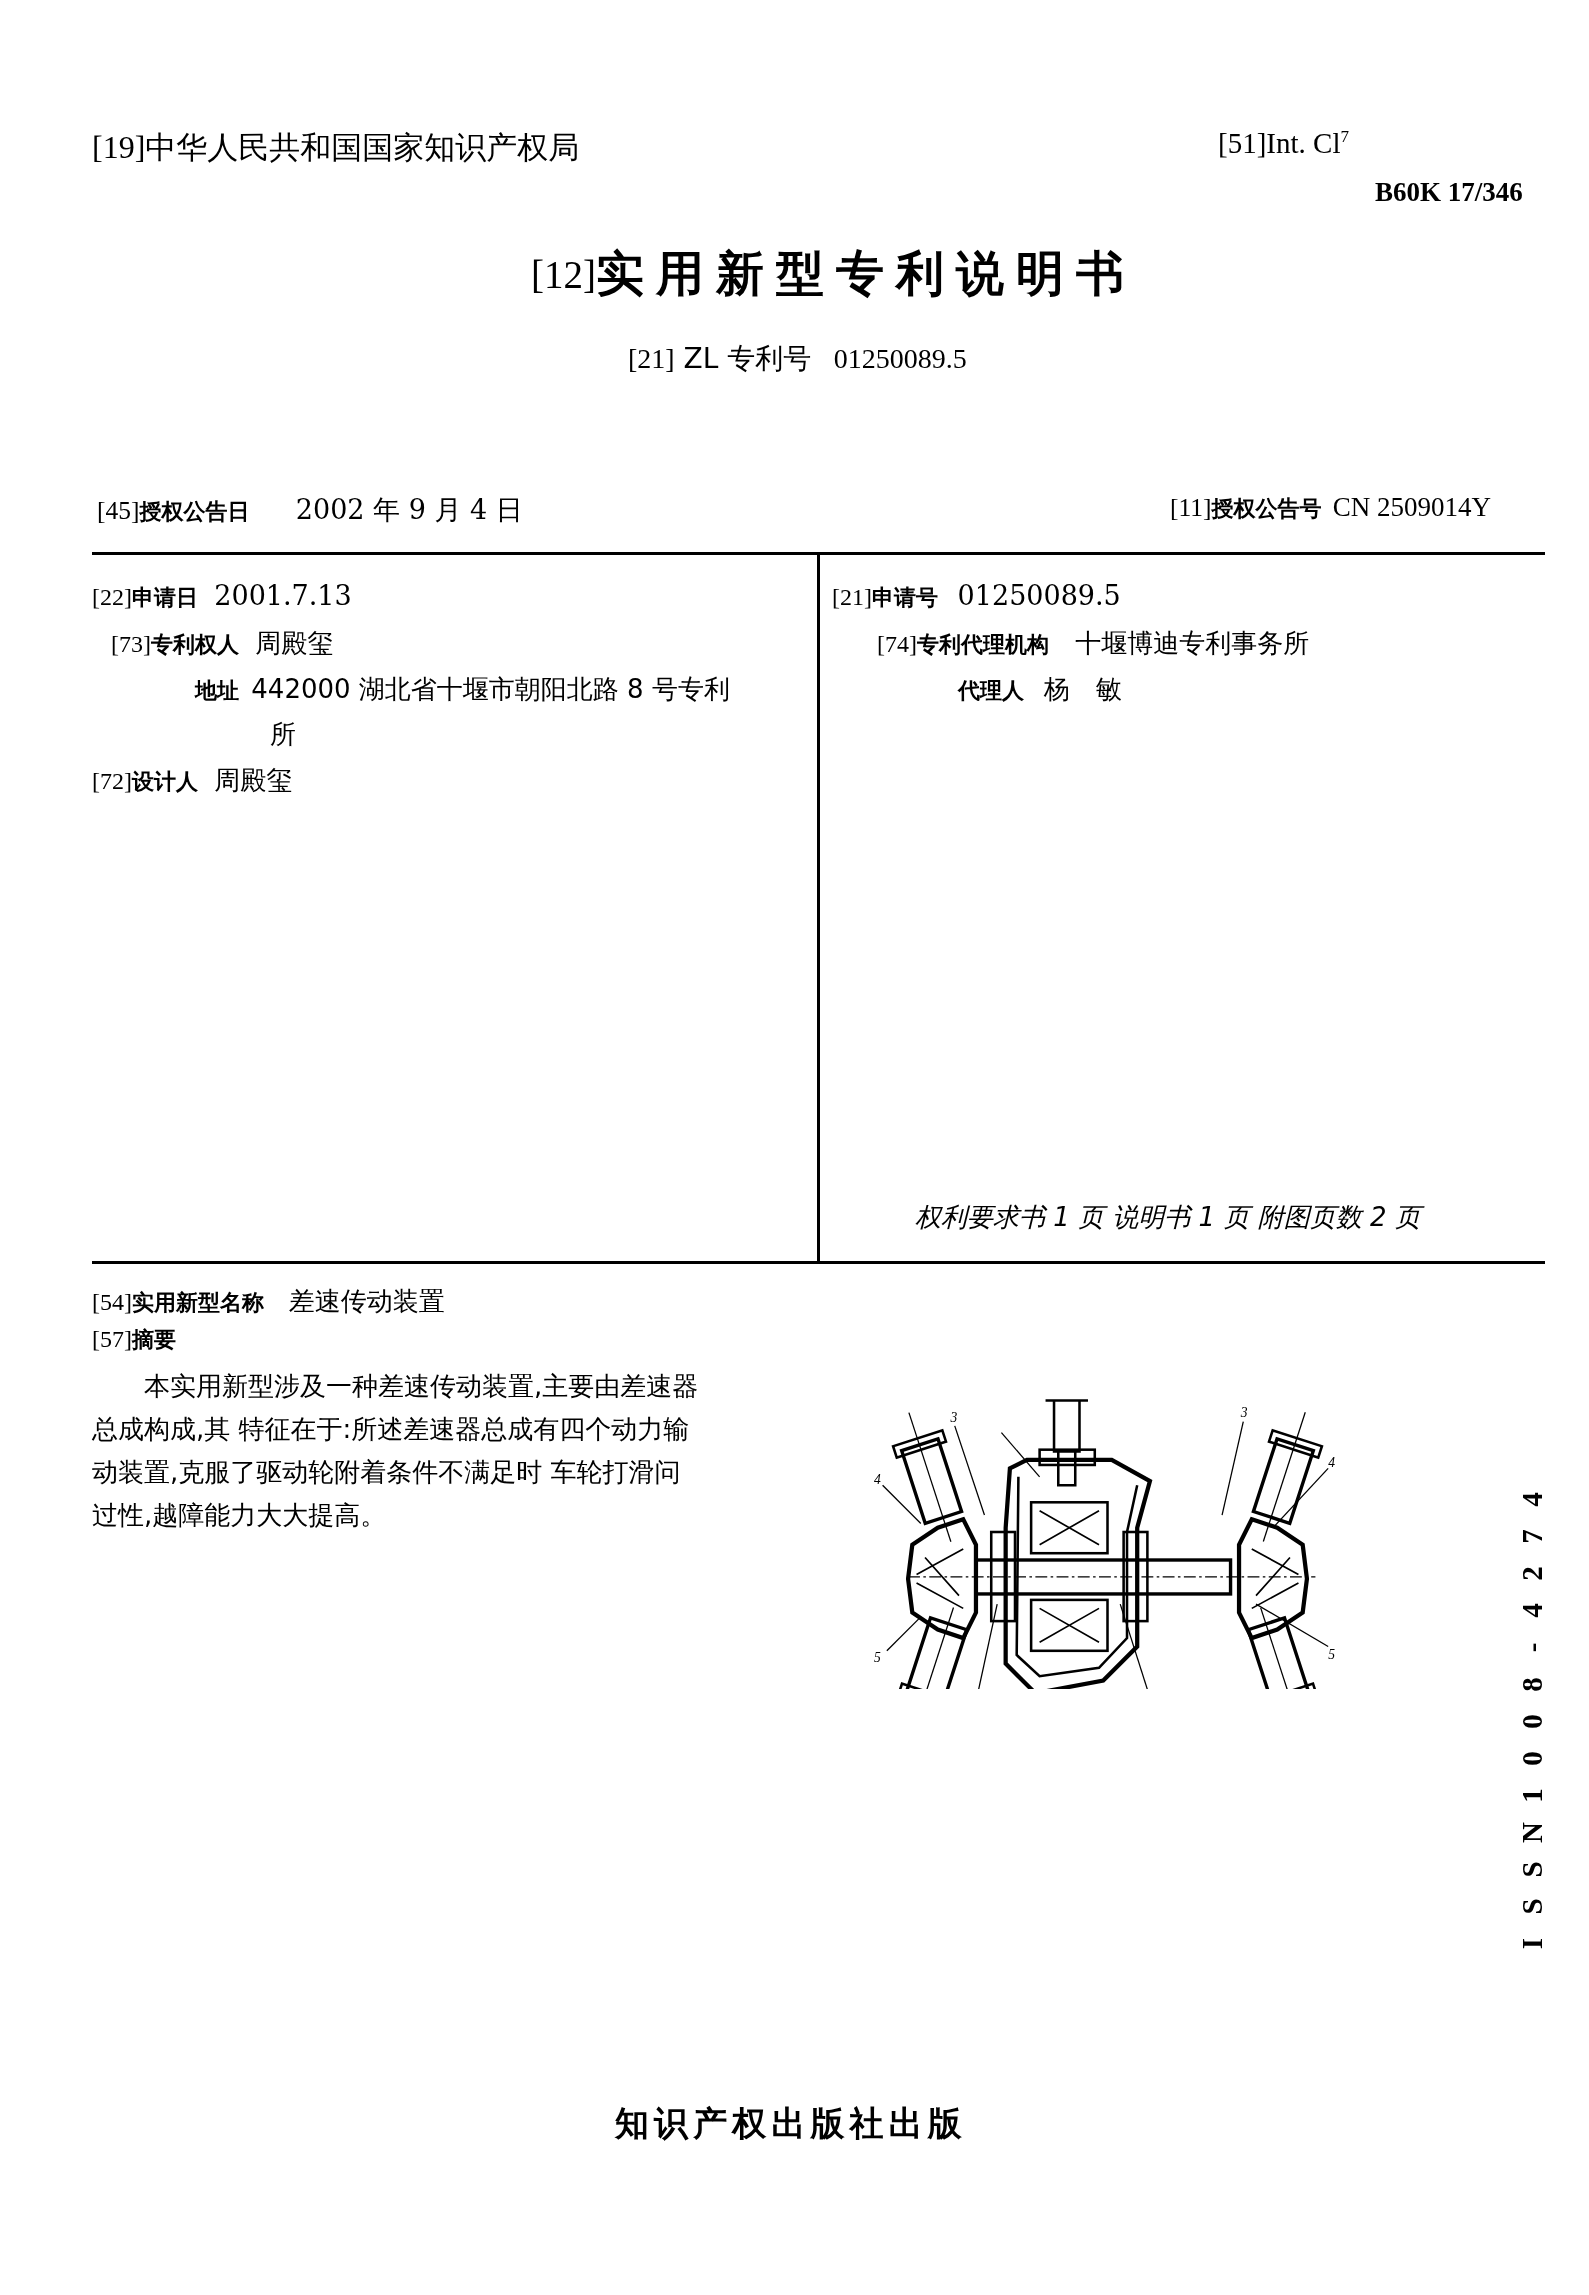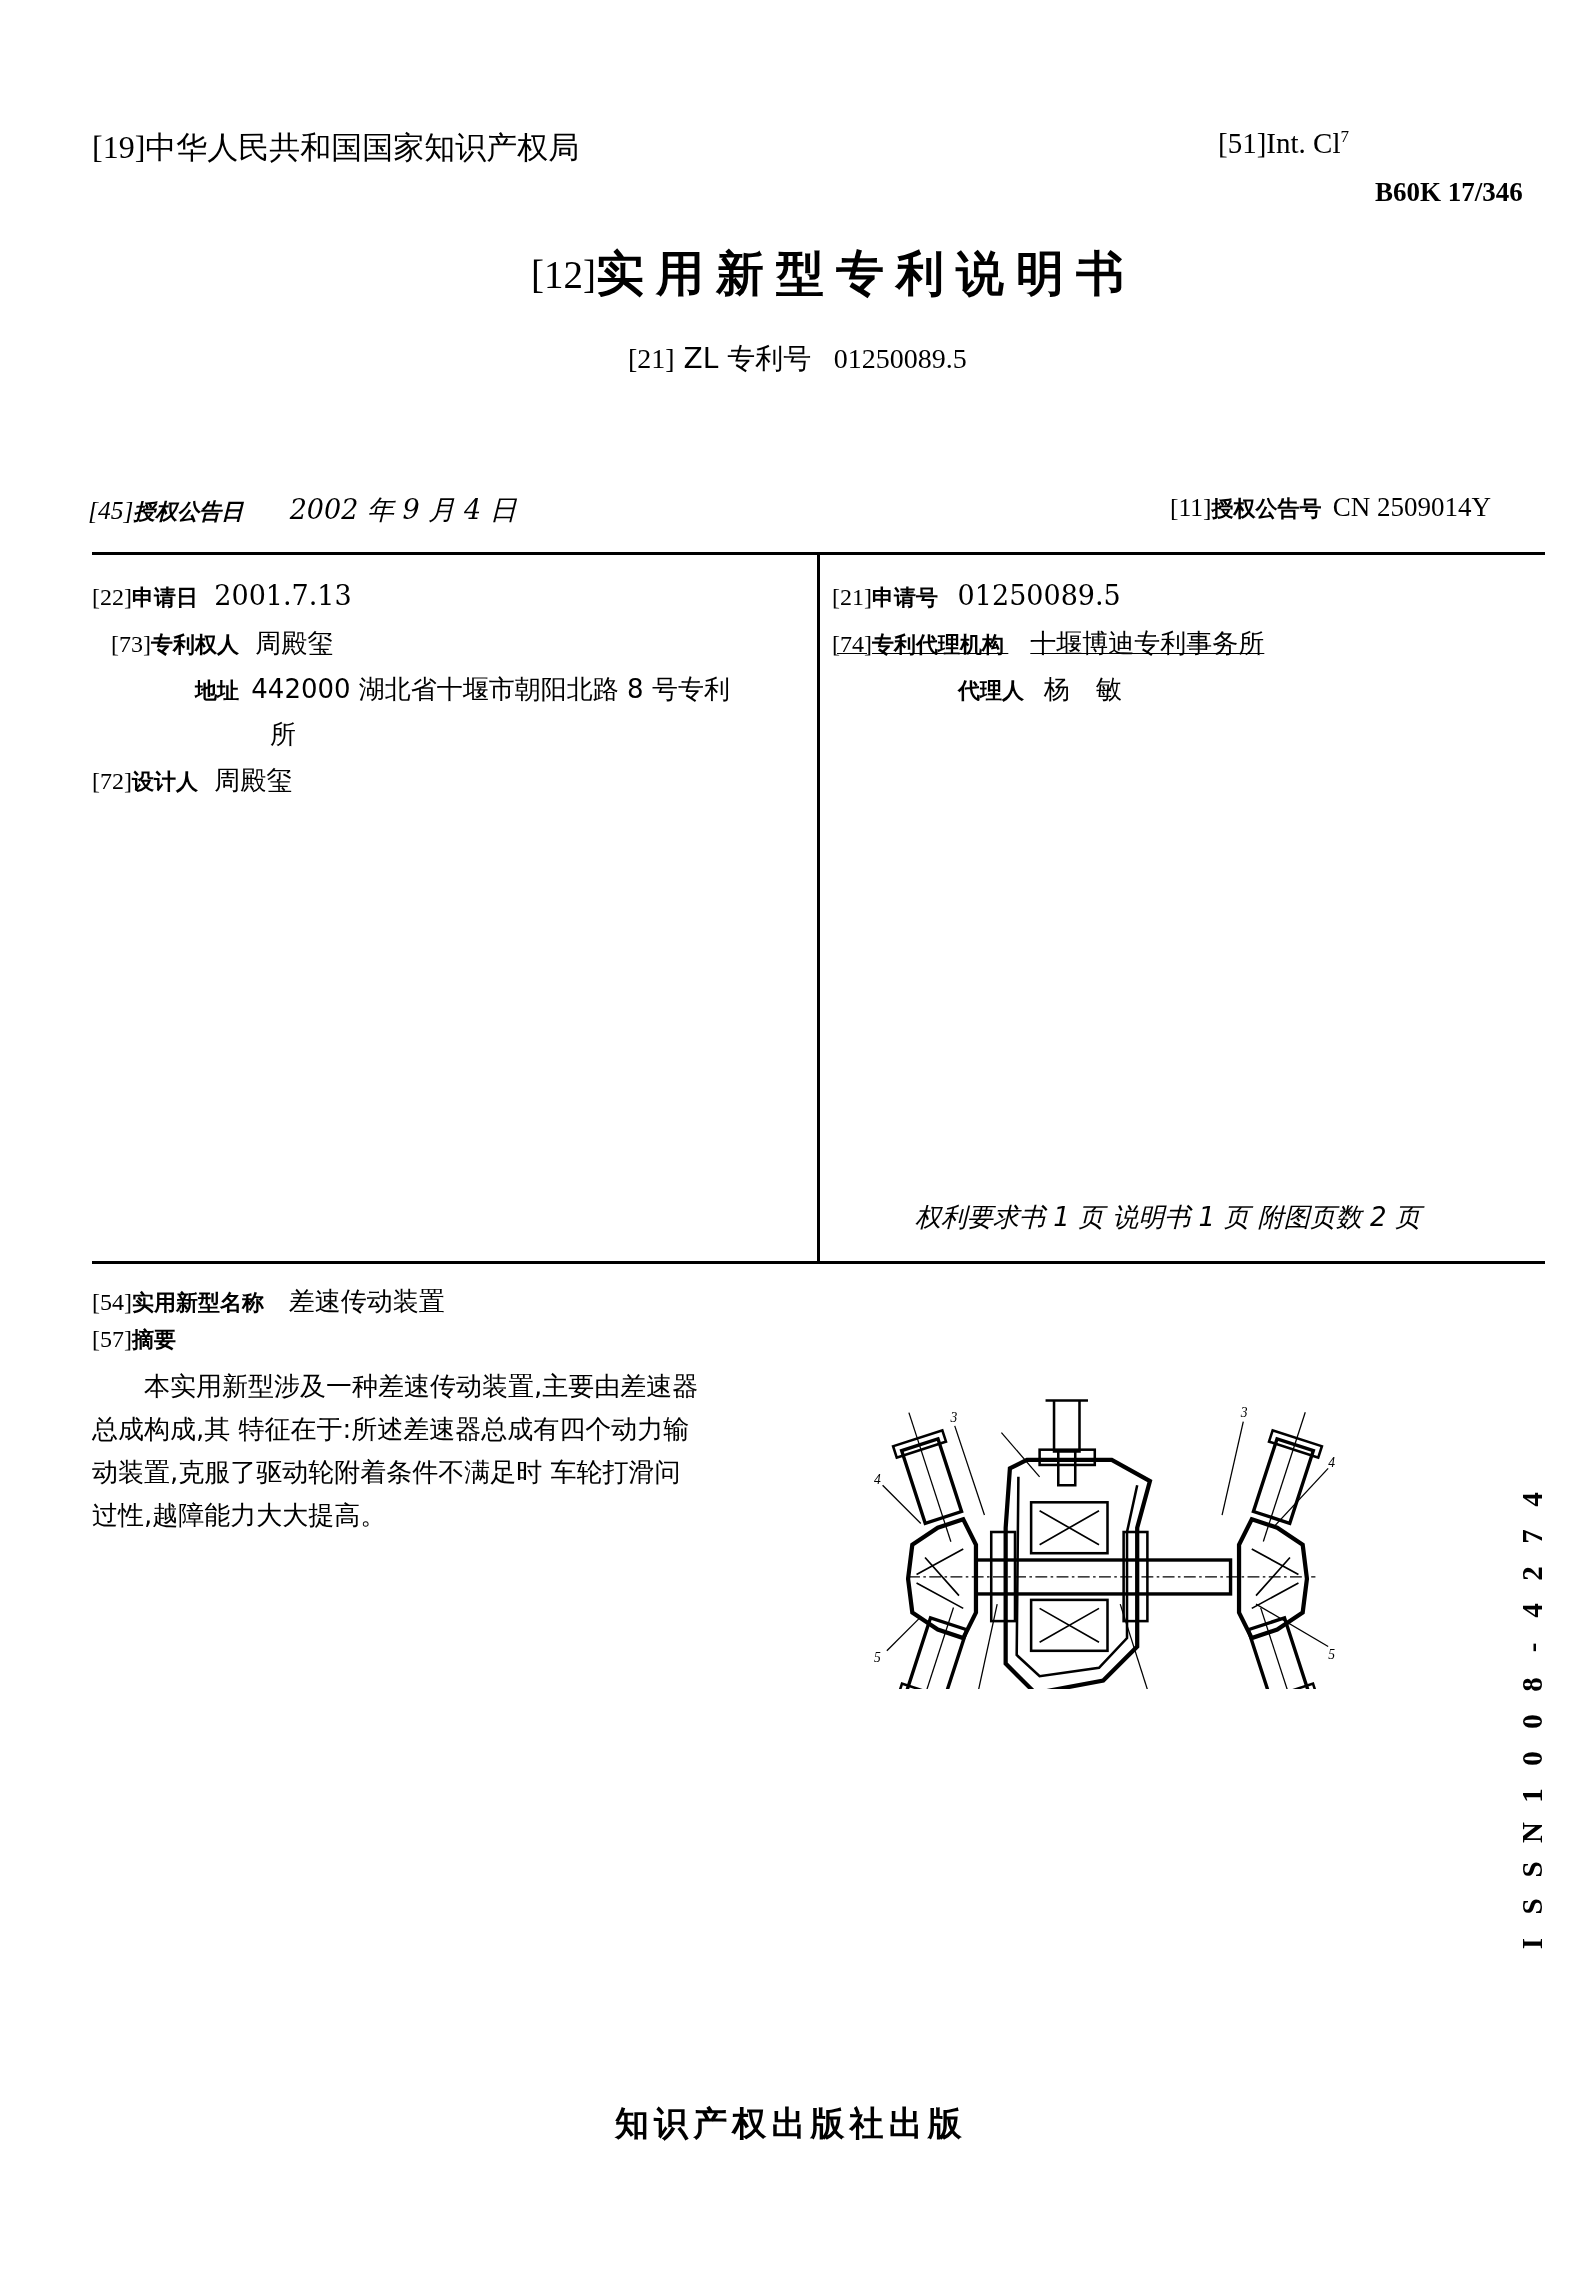--- a/index.html
+++ b/index.html
@@ -33,21 +33,21 @@
 <div class="abs" style="left:531px;top:242px;">
   <span class="serif" style="font-size:39px;vertical-align:middle;">[12]</span><span class="sans bold" style="font-size:48px;letter-spacing:12px;vertical-align:middle;">实用新型专利说明书</span>
 </div>
 
 <div class="abs" style="left:628px;top:340px;font-size:28px;">
   <span class="serif">[21]</span>
   <span class="sans">ZL 专利号</span>
   <span class="serif" style="margin-left:13.6px;">01250089.5</span>
 </div>
 
-<div class="abs" style="left:88px;top:492px;font-style:italic;">
+<div class="abs" style="left:97px;top:492px;">
   <span class="serif" style="font-size:25.5px;">[45]</span><span class="lbl">授权公告日</span>
   <span class="val" style="margin-left:42px;">2002 年 9 月 4 日</span>
 </div>
 <div class="abs" style="left:1170px;top:492px;">
   <span class="serif" style="font-size:25.5px;margin-top:38px;">[11]</span><span class="lbl">授权公告号</span>
   <span class="serif" style="font-size:27px;margin-left:6.8px;">CN 2509014Y</span>
 </div>
 
 <div class="rule" style="left:92px;top:552px;width:1453px;height:2.5px;"></div>
 <div class="rule" style="left:817px;top:552px;width:2.5px;height:711px;"></div>
@@ -68,21 +68,21 @@
 <div class="abs sans" style="left:270px;top:717px;font-size:26px;">所</div>
 <div class="abs" style="left:92px;top:763px;">
   <span class="serif" style="font-size:24px;">[72]</span><span class="lbl">设计人</span>
   <span class="sans" style="margin-left:12px;font-size:26px;">周殿玺</span>
 </div>
 
 <div class="abs" style="left:832px;top:580px;">
   <span class="serif" style="font-size:24px;">[21]</span><span class="lbl">申请号</span>
   <span class="val" style="margin-left:15.3px;">01250089.5</span>
 </div>
-<div class="abs" style="left:832px;top:626px;text-decoration:underline;">
+<div class="abs" style="left:877px;top:626px;">
   <span class="serif" style="font-size:24px;">[74]</span><span class="lbl">专利代理机构</span>
   <span class="sans" style="margin-left:22px;font-size:26px;">十堰博迪专利事务所</span>
 </div>
 <div class="abs" style="left:958px;top:672px;">
   <span class="lbl">代理人</span>
   <span class="sans" style="margin-left:15.3px;font-size:26px;">杨　敏</span>
 </div>
 
 <div class="abs sans" style="left:915px;top:1200px;font-size:26px;font-style:italic;">权利要求书 1 页 说明书 1 页 附图页数 2 页</div>
 

